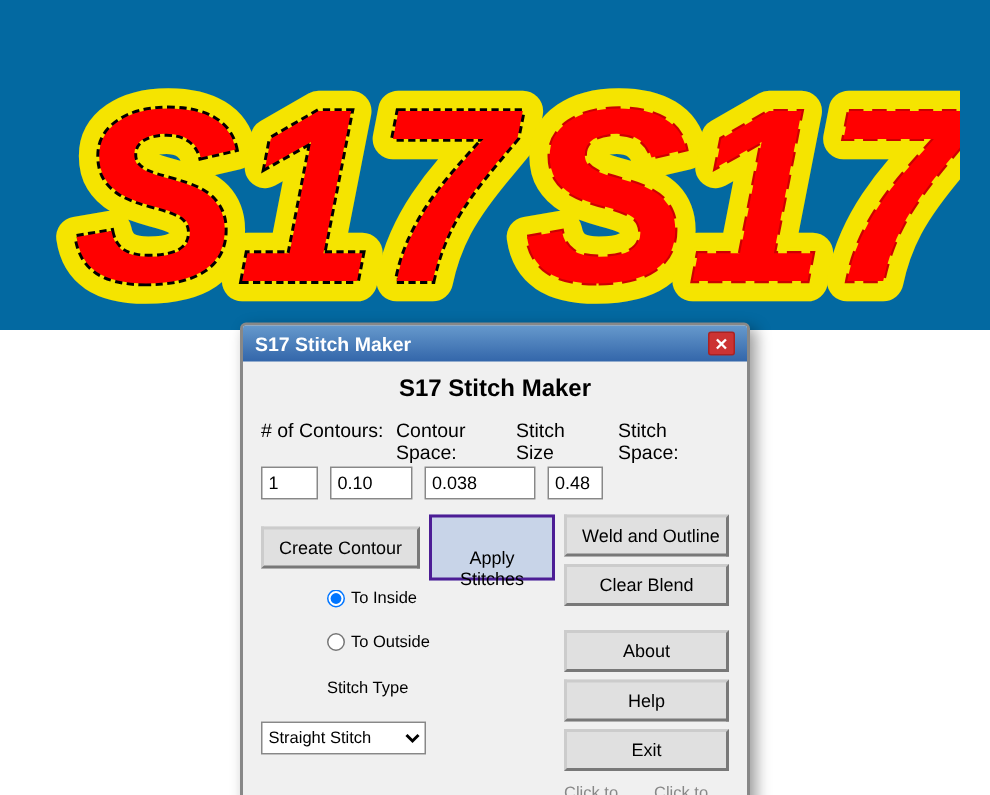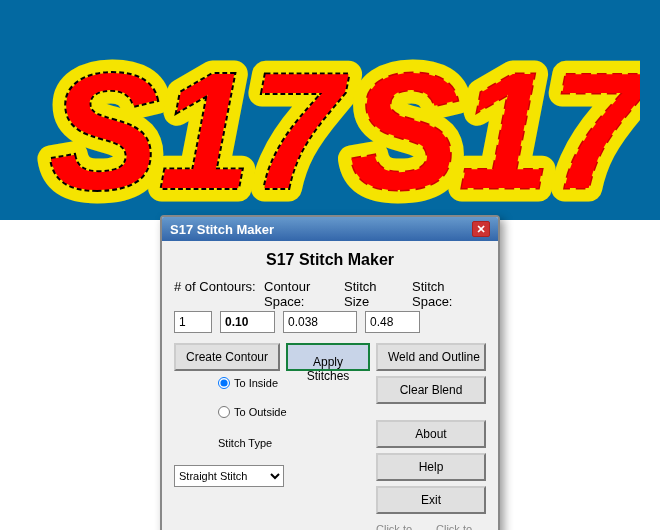--- a/index.html
+++ b/index.html
@@ -137,23 +137,23 @@
       background: #e0e0e0;
       font-size: 12px;
       padding: 4px 10px;
       cursor: pointer;
       height: 28px;
       white-space: nowrap;
     }
 
     .btn-apply {
       background: #c8d4e8;
-      border: 2px solid #15803d;
+      border: 2px solid #4c1d95;
       font-size: 12px;
-      padding: 10px 10px;
+      padding: 20px 10px;
       cursor: pointer;
       height: 28px;
     }
 
     .radio-section {
       display: flex;
       flex-direction: column;
       gap: 17px;
       font-size: 11px;
       flex: 1;
@@ -246,23 +246,23 @@
 
       <div class="param-labels">
         <span class="param-label" style="flex:0 0 82px"># of Contours:</span>
         <span class="param-label" style="flex:0 0 72px">Contour Space:</span>
         <span class="param-label" style="flex:0 0 60px">Stitch Size</span>
         <span class="param-label" style="flex:0 0 65px">Stitch Space:</span>
       </div>
 
       <div class="param-inputs">
         <input class="param-input" type="text" style="width: 38px;" value="1">
-        <input class="param-input" type="text" style="width: 55px; font-weight: bold;" value="0.10">
+        <input class="param-input" type="text" style="width: 55px;" value="0.10">
         <input class="param-input" type="text" style="width: 74px;" value="0.038">
-        <input class="param-input" type="text" style="width: 55px;" value="0.48">
+        <input class="param-input" type="text" style="width: 37px;" value="0.48">
       </div>
 
       <div class="two-col">
 
         <div class="col-left">
 
           <div class="btn-row1">
             <button class="dialog-btn">Create Contour</button>
             <button class="btn-apply">Apply Stitches</button>
           </div>

